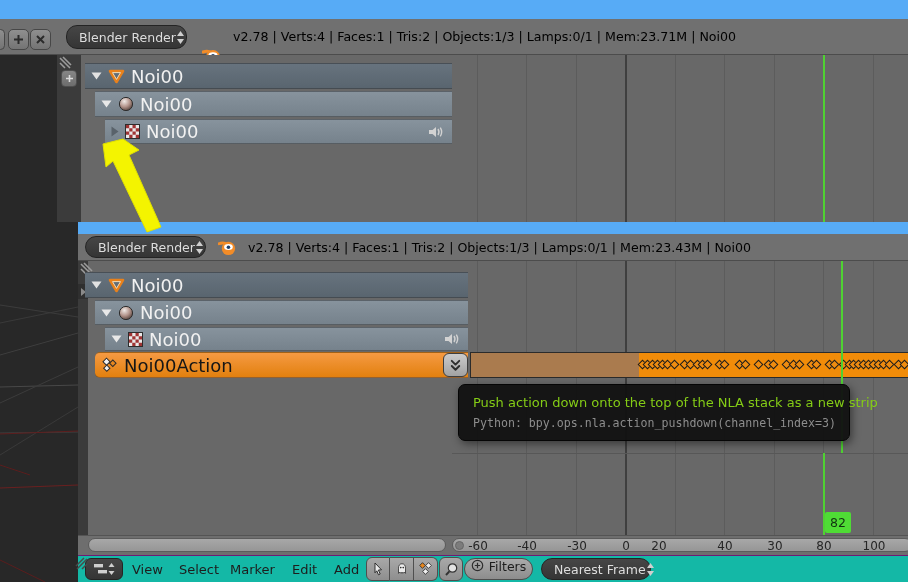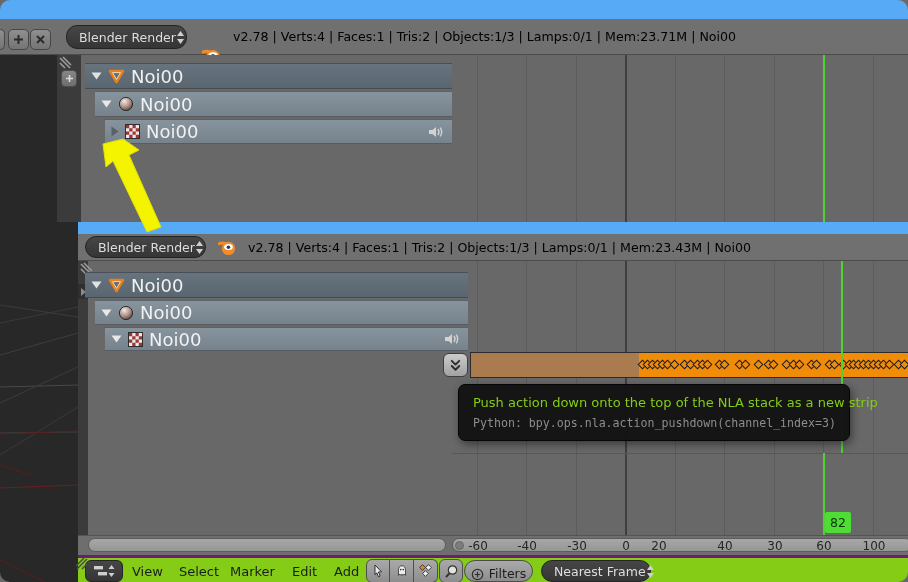--- a/index.html
+++ b/index.html
@@ -1,37 +1,37 @@
 <!DOCTYPE html>
 <html><head>
 <meta charset="utf-8">
 <style>
   * { margin:0; padding:0; box-sizing:border-box; }
   html,body { width:908px; height:582px; overflow:hidden; }
   body { font-family:"DejaVu Sans", sans-serif; background:#686868; }
-  #page { position:relative; width:908px; height:582px; background:#686868; overflow:hidden;border-radius:10px; }
+  #page { position:relative; width:908px; height:582px; background:#686868; overflow:hidden; }
   .abs { position:absolute; }
 
   
   .bluebar { background:#57abf6; }
   .hdr { background:#707070; border-bottom:1px solid #4c4c4c; display:flex; align-items:center; }
   .stats { color:#000000; font-size:12.6px; white-space:nowrap; }
 
   
   .sqbtn { width:21px; height:21px; border-radius:5px; border:1px solid #474747;
            background:linear-gradient(#8f8f8f,#747474); display:flex; align-items:center; justify-content:center; }
 
   
   .ddark { background:linear-gradient(#464646,#353535); border:1px solid #242424; border-radius:11px;
            color:#dddddd; font-size:12.5px; display:flex; align-items:center; padding:0 8px 0 12px; }
   .ddark .lbl { flex:1; white-space:nowrap; }
 
   
   .plight { background:linear-gradient(#aaaaaa,#8d8d8d); border:1px solid #4c4c4c; border-radius:11px;
-            color:#1d1d1d; font-size:12.5px; display:flex; align-items:flex-end; justify-content:center; gap:5px; }
+            color:#1d1d1d; font-size:12.5px; display:flex; align-items:flex-start; justify-content:center; gap:5px; }
 
   
   .row { display:flex; align-items:center; gap:6px; padding-left:6px;
          border-top:1px solid rgba(40,40,40,.35); border-bottom:1px solid rgba(30,30,30,.45); }
   .row-dark  { background:linear-gradient(#67737e,#59656f); }
   .row-light { background:linear-gradient(#87939d,#76828c); }
   .row-orange{ background:linear-gradient(#f59a43,#e2800e); border-top-left-radius:5px; border-bottom-left-radius:5px; }
   .row .name { color:#f1f1f1; font-size:18px; white-space:nowrap; }
   .row-orange .name { color:#161616; }
   .spk { margin-left:auto; margin-right:8px; }
@@ -50,21 +50,21 @@
              box-shadow:2px 3px 8px rgba(0,0,0,.45); padding:10px 14px; }
   .tooltip .t1 { color:#84cc16; font-size:13px; white-space:nowrap; }
   .tooltip .t2 { color:#8d8d8d; font-size:11.6px; margin-top:6px; font-family:"DejaVu Sans Mono", monospace; white-space:nowrap; }
 
   
   .scrollrow { background:#6e6e6e; border-top:1px solid #545454; }
   .pill { background:linear-gradient(#a8a8a8,#969696); border:1px solid #5c5c5c; border-radius:8px; }
   .tick { position:absolute; top:0; transform:translateX(-50%); color:#262626; font-size:12px; line-height:15px; }
 
   
-  .toolbar { background:#84cc16; border-top:3px solid #701a75; display:flex; align-items:center; }
+  .toolbar { background:#14b8a6; border-top:1px solid #701a75; display:flex; align-items:center; }
   .menu { color:#1d1d1d; font-size:13px; padding:0 4px; white-space:nowrap; }
   .segbtn { width:24px; height:24px; border:1px solid #4f4f4f; border-left-width:0;
             background:linear-gradient(#a9a9a9,#8e8e8e); display:flex; align-items:center; justify-content:center; }
   .seg-first { border-left-width:1px; border-radius:6px 0 0 6px; }
   .seg-last  { border-radius:0 6px 6px 0; }
   .roundbtn  { width:24px; height:24px; border:1px solid #4f4f4f; border-radius:6px;
                background:linear-gradient(#a9a9a9,#8e8e8e); display:flex; align-items:center; justify-content:center; }
 
   .badge { background:#4fdc35; color:#123312; font-size:12.5px; display:flex; align-items:center;
            justify-content:center; border-radius:2px; }
@@ -331,20 +331,30 @@
     </span>
     <span class="name">Noi00</span>
     <span class="spk">
       <svg width="16" height="14" viewBox="0 0 16 14">
           <path d="M1 5 H4.5 L8 2 V12 L4.5 9 H1 Z" fill="#d2d2d2"></path>
           <path d="M10 4 Q12 7 10 10 M12.3 2.6 Q15 7 12.3 11.4" stroke="#d2d2d2" stroke-width="1.4" fill="none"></path>
         </svg>
     </span>
   </div>
 
+  <div class="abs row row-orange" style="left:95px;top:352px;width:373px;height:26px;z-index:3;">
+    <span>
+      <svg width="17" height="16" viewBox="0 0 17 16">
+        <rect x="3" y="2.2" width="5" height="5" transform="rotate(45 5.5 4.7)" fill="#f2f2f2" stroke="#2b2b2b"></rect>
+        <rect x="9.5" y="4" width="4.6" height="4.6" transform="rotate(45 11.8 6.3)" fill="#e8871e" stroke="#2b2b2b"></rect>
+        <rect x="3.6" y="9" width="4.4" height="4.4" transform="rotate(45 5.8 11.2)" fill="#f2f2f2" stroke="#2b2b2b"></rect>
+      </svg>
+    </span>
+    <span class="name">Noi00Action</span>
+  </div>
   <div class="abs" style="left:443px;top:353px;width:25px;height:24px;border-radius:6px;border:1px solid #3e3e3e;background:linear-gradient(#cbcbcb,#a2a2a2);display:flex;align-items:center;justify-content:center;z-index:4;">
     <span>
       <svg width="15" height="15" viewBox="0 0 16 16">
           <path d="M4 3 L8 7 L12 3 M4 8.5 L8 12.5 L12 8.5" stroke="#2e2e2e" stroke-width="2" fill="none" stroke-linecap="round" stroke-linejoin="round"></path>
         </svg>
     </span>
   </div>
 
   <div class="abs" style="left:470px;top:352px;width:438px;height:26px;background:#aa7b4e;border-top:1px solid #2b2b2b;border-bottom:1px solid #2b2b2b;border-left:1px solid #2b2b2b;z-index:3;">
     <div class="abs" style="left:168px;top:0;width:270px;height:24px;background:#f18c09;"></div>
@@ -400,21 +410,21 @@
   <div class="abs pill" style="left:452px;top:538px;width:460px;height:14px;overflow:hidden;">
     <div style="position:absolute;left:2px;top:2px;width:9px;height:9px;border-radius:50%;background:#7c7c7c;border:1px solid #666;"></div>
     <div style="position:absolute;left:0;top:0;width:100%;height:100%;">
         <span class="tick" style="left: 25px;">-60</span>
         <span class="tick" style="left: 74px;">-40</span>
         <span class="tick" style="left: 124px;">-30</span>
         <span class="tick" style="left: 173px;">0</span>
         <span class="tick" style="left: 206px;">20</span>
         <span class="tick" style="left: 272px;">40</span>
         <span class="tick" style="left: 322px;">30</span>
-        <span class="tick" style="left: 371px;">60</span>
+        <span class="tick" style="left: 371px;">80</span>
         <span class="tick" style="left: 421px;">100</span>
       </div>
   </div>
 
   <div class="abs toolbar" style="left:78px;top:555px;width:830px;height:27px;z-index:6;">
     <div class="abs ddark" style="left:7px;top:2px;width:38px;height:22px;border-radius:6px;padding:0 4px;justify-content:center;">
       <span>
         <svg width="22" height="14" viewBox="0 0 22 14">
           <rect x="1" y="2" width="9" height="3.4" fill="#cfcfcf"></rect>
             <rect x="5" y="8" width="9" height="3.4" fill="#cfcfcf"></rect>

